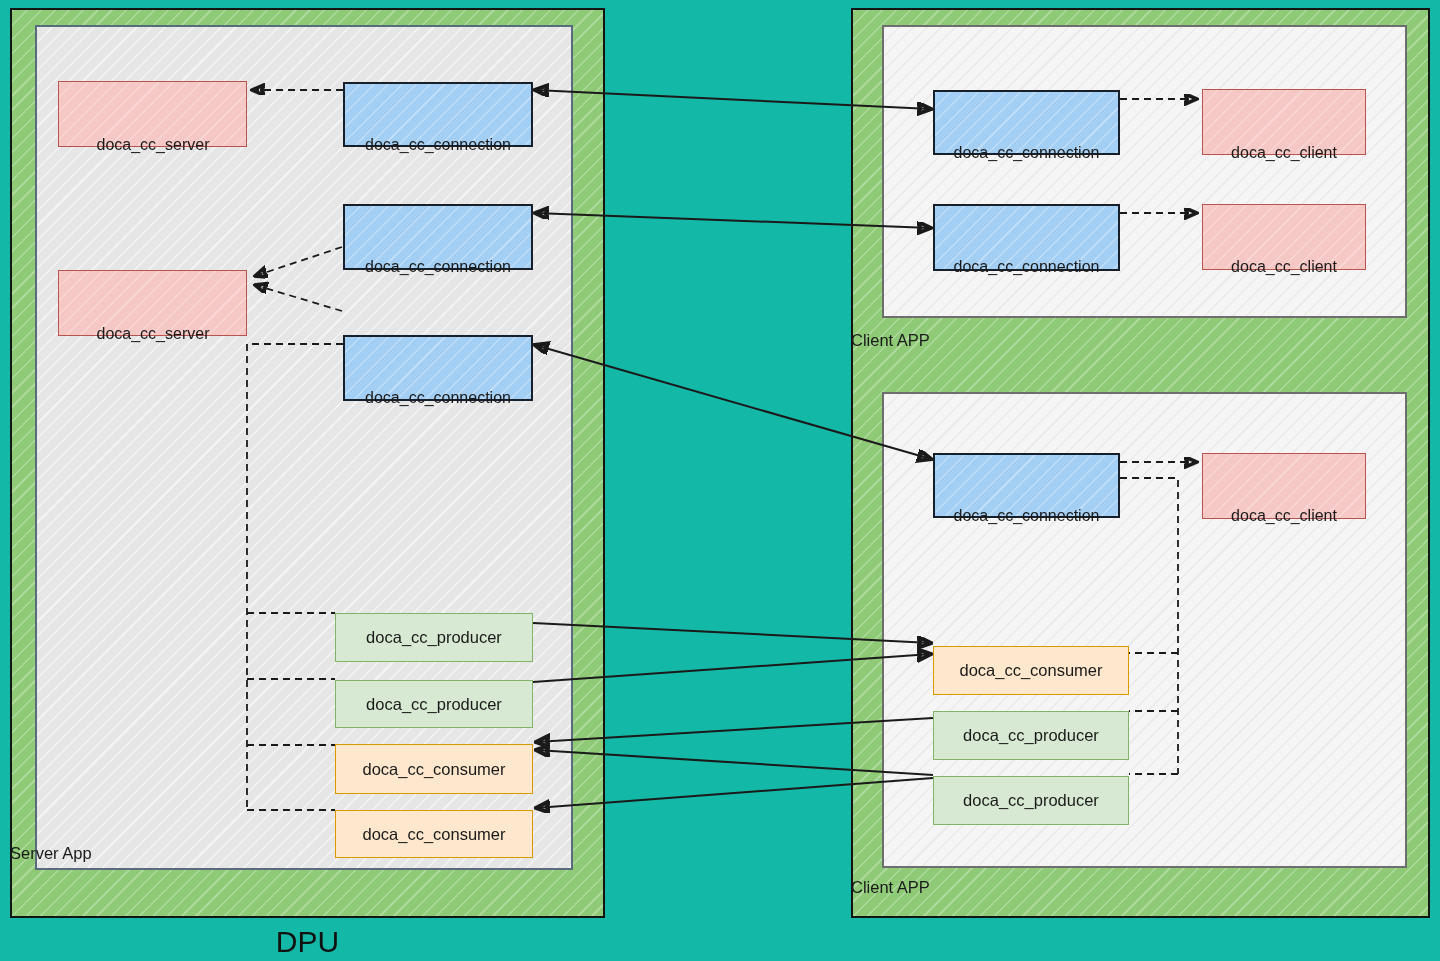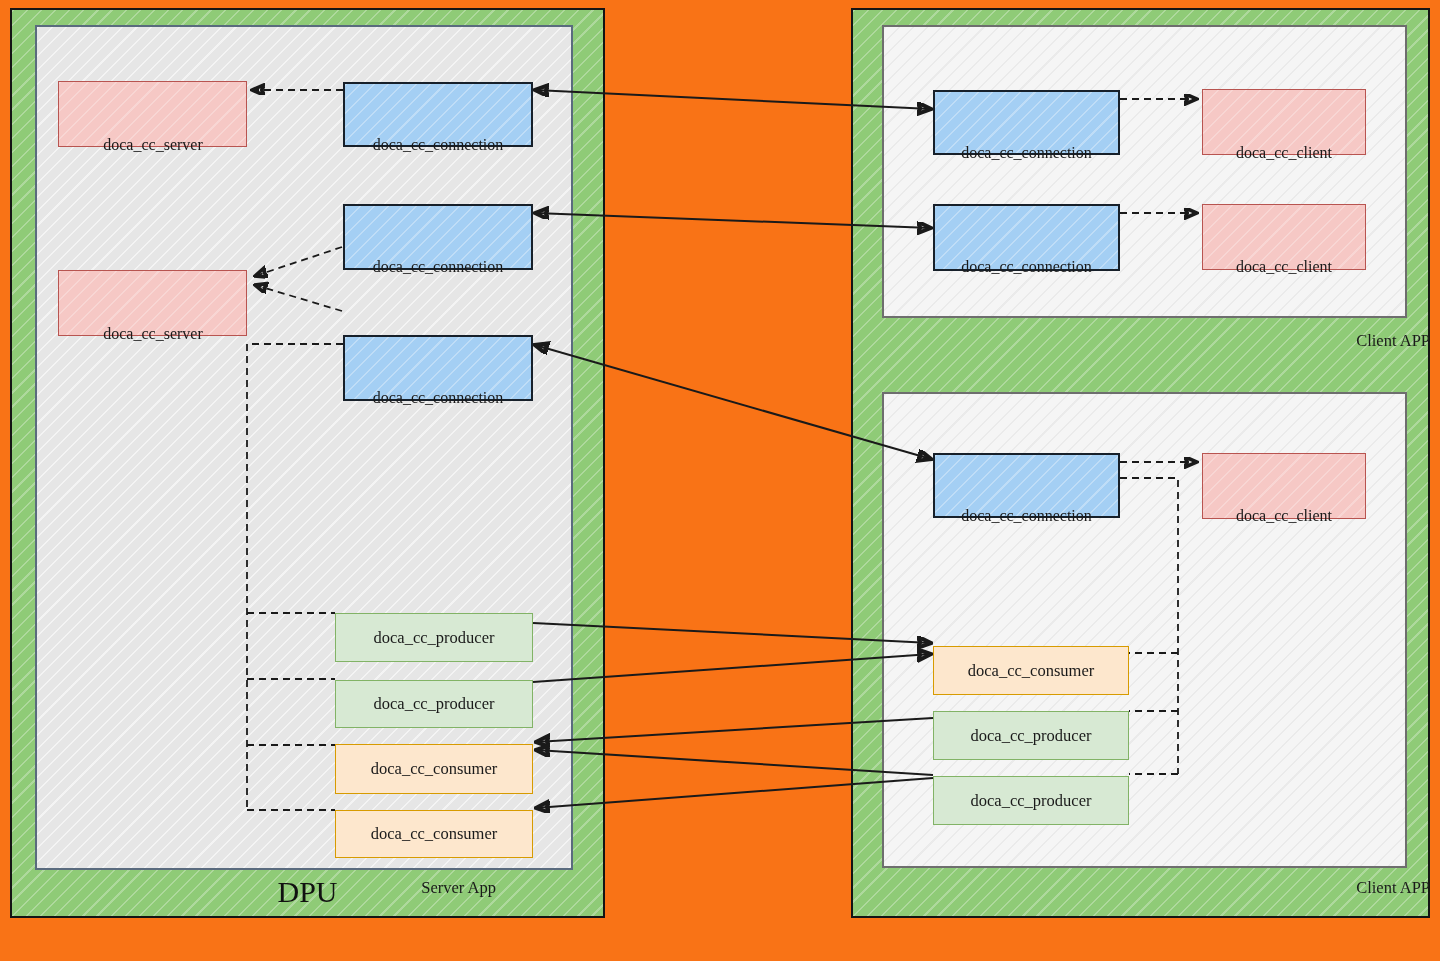--- a/index.html
+++ b/index.html
@@ -1,18 +1,18 @@
 <!DOCTYPE html>
 <html><head>
 <meta charset="utf-8">
 <style>
   html,body{margin:0;padding:0;background:#ffffff;}
   #canvas{
-    position:relative;width:1440px;height:961px;background:#f97316;overflow:hidden;
-    font-family:Liberation Serif, serif;color:#1a1a1a;
+    position:relative;width:1440px;height:961px;background:#14b8a6;overflow:hidden;
+    font-family:Liberation Sans, sans-serif;color:#1a1a1a;
   }
   .abs{position:absolute;box-sizing:border-box;}
   
   .green-zone{
     background-color:#8fcb77;
     background-image:repeating-linear-gradient(135deg,rgba(255,255,255,0.28) 0px,rgba(255,255,255,0.28) 1.6px,transparent 1.6px,transparent 10px);
     border:2px solid #141414;
   }
   .serverapp-zone{
     background-color:#e6e6e6;
@@ -39,21 +39,21 @@
   .node-producer{
     background-color:#d7e9d3;border-color:#82b366;
     display:flex;align-items:center;justify-content:center;font-size:16.5px;
   }
   .node-consumer{
     background-color:#fde7cd;border-color:#d79b00;
     display:flex;align-items:center;justify-content:center;font-size:16.5px;
   }
   
   .lbl{position:absolute;text-align:center;font-size:16px;line-height:1.15;color:#1a1a1a;}
-  .zone-lbl{position:absolute;text-align:right;font-size:16.5px;color:#1a1a1a;}
+  .zone-lbl{position:absolute;text-align:left;font-size:16.5px;color:#1a1a1a;}
   .big-title{position:absolute;text-align:center;font-size:30px;color:#111111;}
   
   #edges{position:absolute;left:0;top:0;width:1440px;height:961px;pointer-events:none;}
   #edges path,#edges line{fill:none;stroke:#1a1a1a;stroke-width:2;}
   #edges .dashed{stroke-dasharray:7 5;stroke-width:1.8;}
 </style>
 </head>
 <body>
 
 <div id="canvas">
@@ -74,22 +74,22 @@
   <div class="lbl" style="left:343px;top:258px;width:190px;">doca_cc_connection</div>
 
   <div class="abs node node-blue" style="left:343px;top:311px;width:190px;height:66px;"></div>
   <div class="lbl" style="left:343px;top:389px;width:190px;">doca_cc_connection</div>
 
   <div class="abs node node-producer" style="left:335px;top:589px;width:198px;height:49px;">doca_cc_producer</div>
   <div class="abs node node-producer" style="left:335px;top:656px;width:198px;height:48px;">doca_cc_producer</div>
   <div class="abs node node-consumer" style="left:335px;top:720px;width:198px;height:50px;">doca_cc_consumer</div>
   <div class="abs node node-consumer" style="left:335px;top:786px;width:198px;height:48px;">doca_cc_consumer</div>
 
-  <div class="zone-lbl" style="left:10px;top:878px;width:486px;">Server App</div>
-  <div class="big-title" style="left:10px;top:875px;width:595px;">DPU</div>
+  <div class="zone-lbl" style="left:10px;top:844px;width:486px;">Server App</div>
+  <div class="big-title" style="left:10px;top:925px;width:595px;">DPU</div>
 
   <div class="abs green-zone" style="left:851px;top:8px;width:579px;height:910px;"></div>
 
   <div class="abs clientapp-zone" style="left:882px;top:25px;width:525px;height:293px;"></div>
 
   <div class="abs node node-blue" style="left:933px;top:66px;width:187px;height:65px;"></div>
   <div class="lbl" style="left:933px;top:144px;width:187px;">doca_cc_connection</div>
   <div class="abs node node-pink" style="left:1202px;top:65px;width:164px;height:66px;"></div>
   <div class="lbl" style="left:1202px;top:144px;width:164px;">doca_cc_client</div>
 

